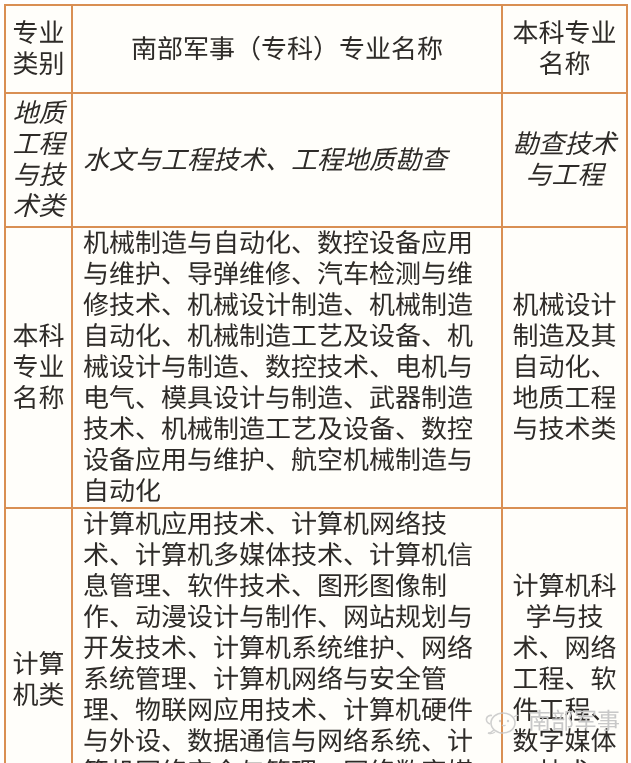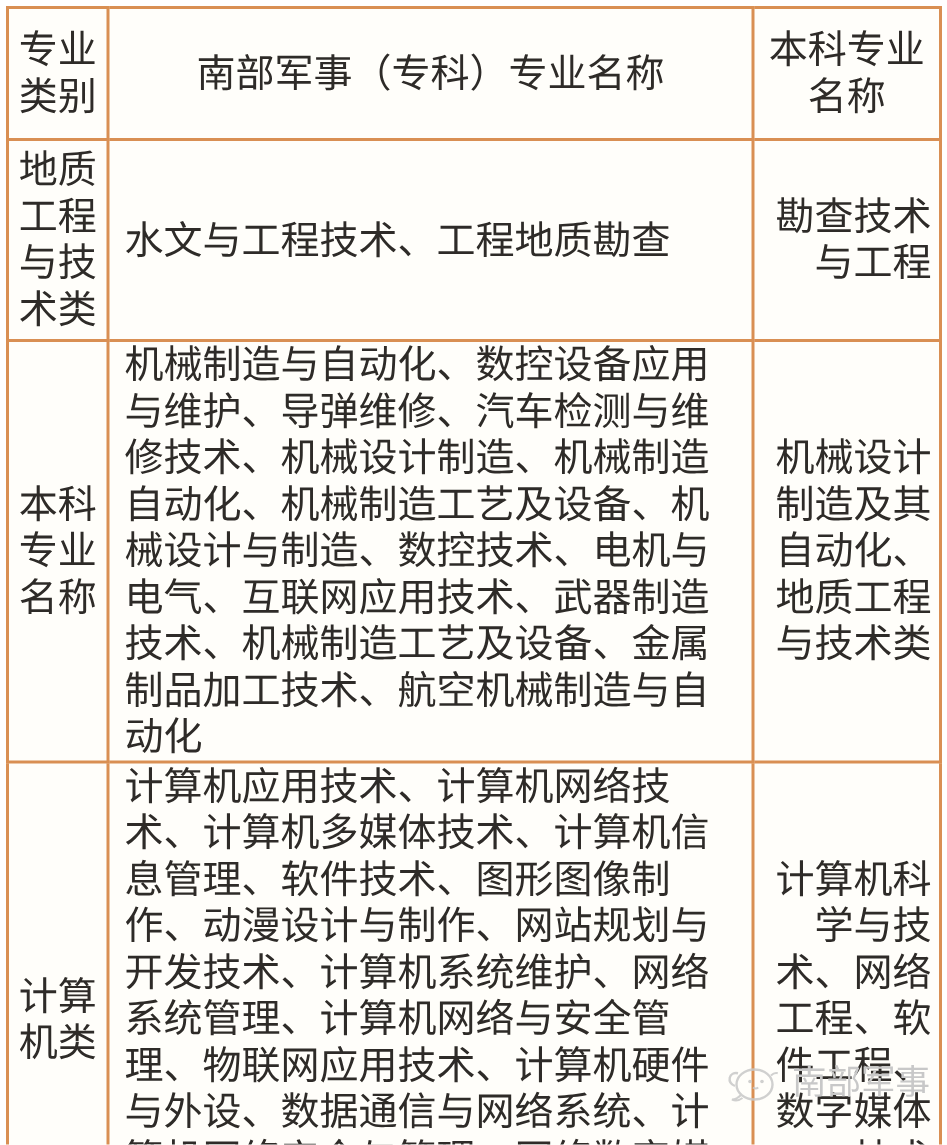--- a/index.html
+++ b/index.html
@@ -31,26 +31,26 @@
     font-weight:normal;
     font-size:26px;
     line-height:31px;
     vertical-align:middle;
     background:var(--cell-bg);
   }
   col.c-cat{width:67px;}
   col.c-college{width:430px;}
   col.c-undergrad{width:125px;}
   tr.r-header{height:88px;}
-  tr.r-geo{height:134px;}
+  tr.r-geo{height:134px;font-style:italic;}
   tr.r-mech{height:245px;}
   tr.r-comp{height:282px;}
   .cell-center{text-align:center;padding:0 2px;}
   .cell-college{text-align:left;padding:0 10px;border-radius:15px;}
-  .cell-undergrad{text-align:right;padding:0 5px;}
+  .cell-undergrad{text-align:center;padding:0 5px;}
   .watermark{
     position:absolute;
     left:484px;top:704px;
     display:flex;align-items:center;gap:8px;
     color:var(--watermark-color);
     font-size:23px;line-height:1;
     pointer-events:none;
     white-space:nowrap;
   }
   .watermark svg{display:block;opacity:.85;}
@@ -70,21 +70,21 @@
       <th class="cell-center">南部军事（专科）专业名称</th>
       <th class="cell-center">本科专业名称</th>
     </tr>
     <tr class="r-geo">
       <td class="cell-center">地质工程与技术类</td>
       <td class="cell-college">水文与工程技术、工程地质勘查</td>
       <td class="cell-undergrad">勘查技术与工程</td>
     </tr>
     <tr class="r-mech">
       <td class="cell-center">本科专业名称</td>
-      <td class="cell-college">机械制造与自动化、数控设备应用与维护、导弹维修、汽车检测与维修技术、机械设计制造、机械制造自动化、机械制造工艺及设备、机械设计与制造、数控技术、电机与电气、互联网应用技术、武器制造技术、机械制造工艺及设备、金属制品加工技术、航空机械制造与自动化</td>
+      <td class="cell-college">机械制造与自动化、数控设备应用与维护、导弹维修、汽车检测与维修技术、机械设计制造、机械制造自动化、机械制造工艺及设备、机械设计与制造、数控技术、电机与电气、模具设计与制造、武器制造技术、机械制造工艺及设备、数控设备应用与维护、航空机械制造与自动化</td>
       <td class="cell-undergrad">机械设计制造及其自动化、地质工程与技术类</td>
     </tr>
     <tr class="r-comp">
       <td class="cell-center">计算机类</td>
       <td class="cell-college">计算机应用技术、计算机网络技术、计算机多媒体技术、计算机信息管理、软件技术、图形图像制作、动漫设计与制作、网站规划与开发技术、计算机系统维护、网络系统管理、计算机网络与安全管理、物联网应用技术、计算机硬件与外设、数据通信与网络系统、计算机网络安全与管理、网络数字媒体、网络软件开发技术、互联网应用技术、数据库管理与开发</td>
       <td class="cell-undergrad">计算机科学与技术、网络工程、软件工程、数字媒体技术</td>
     </tr>
   </tbody>
 </table>
 

